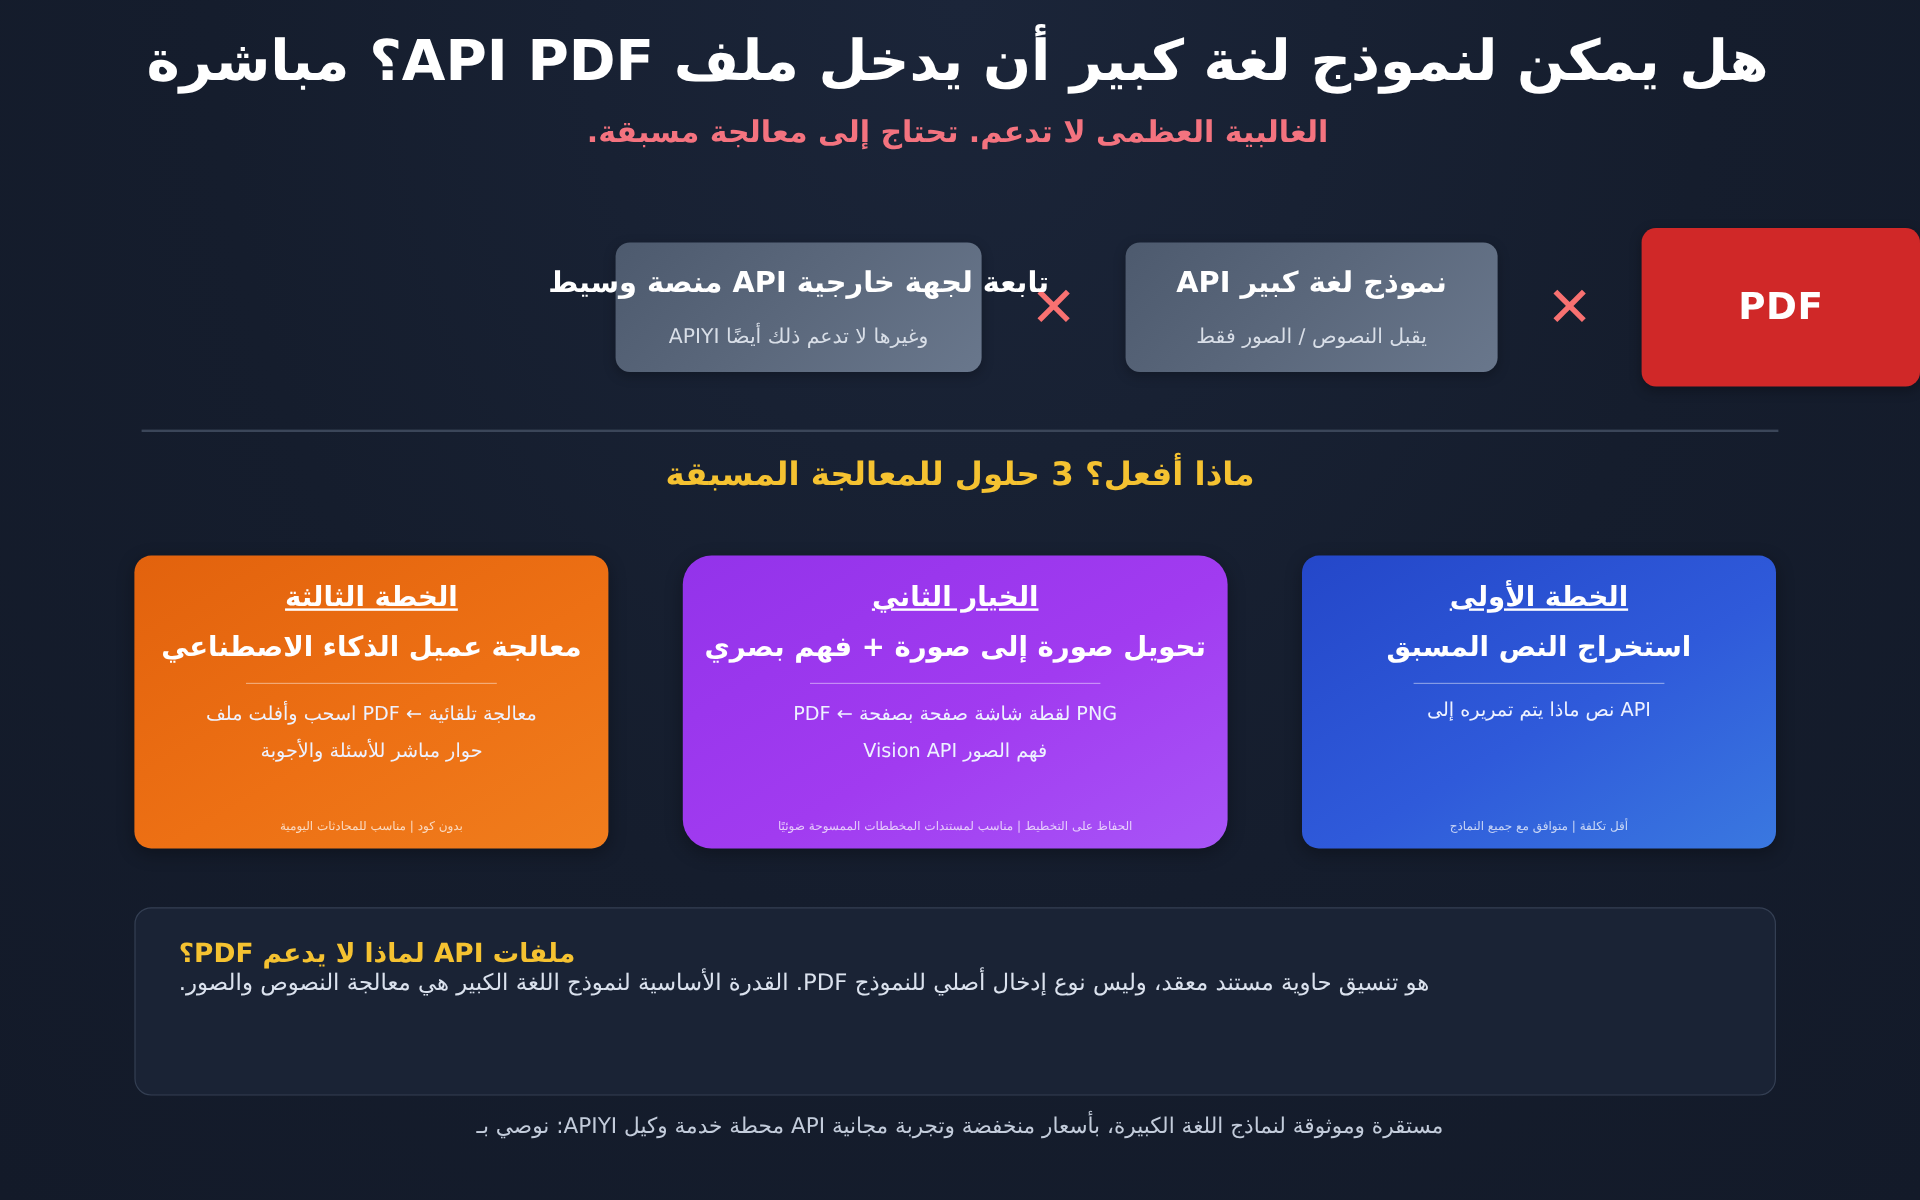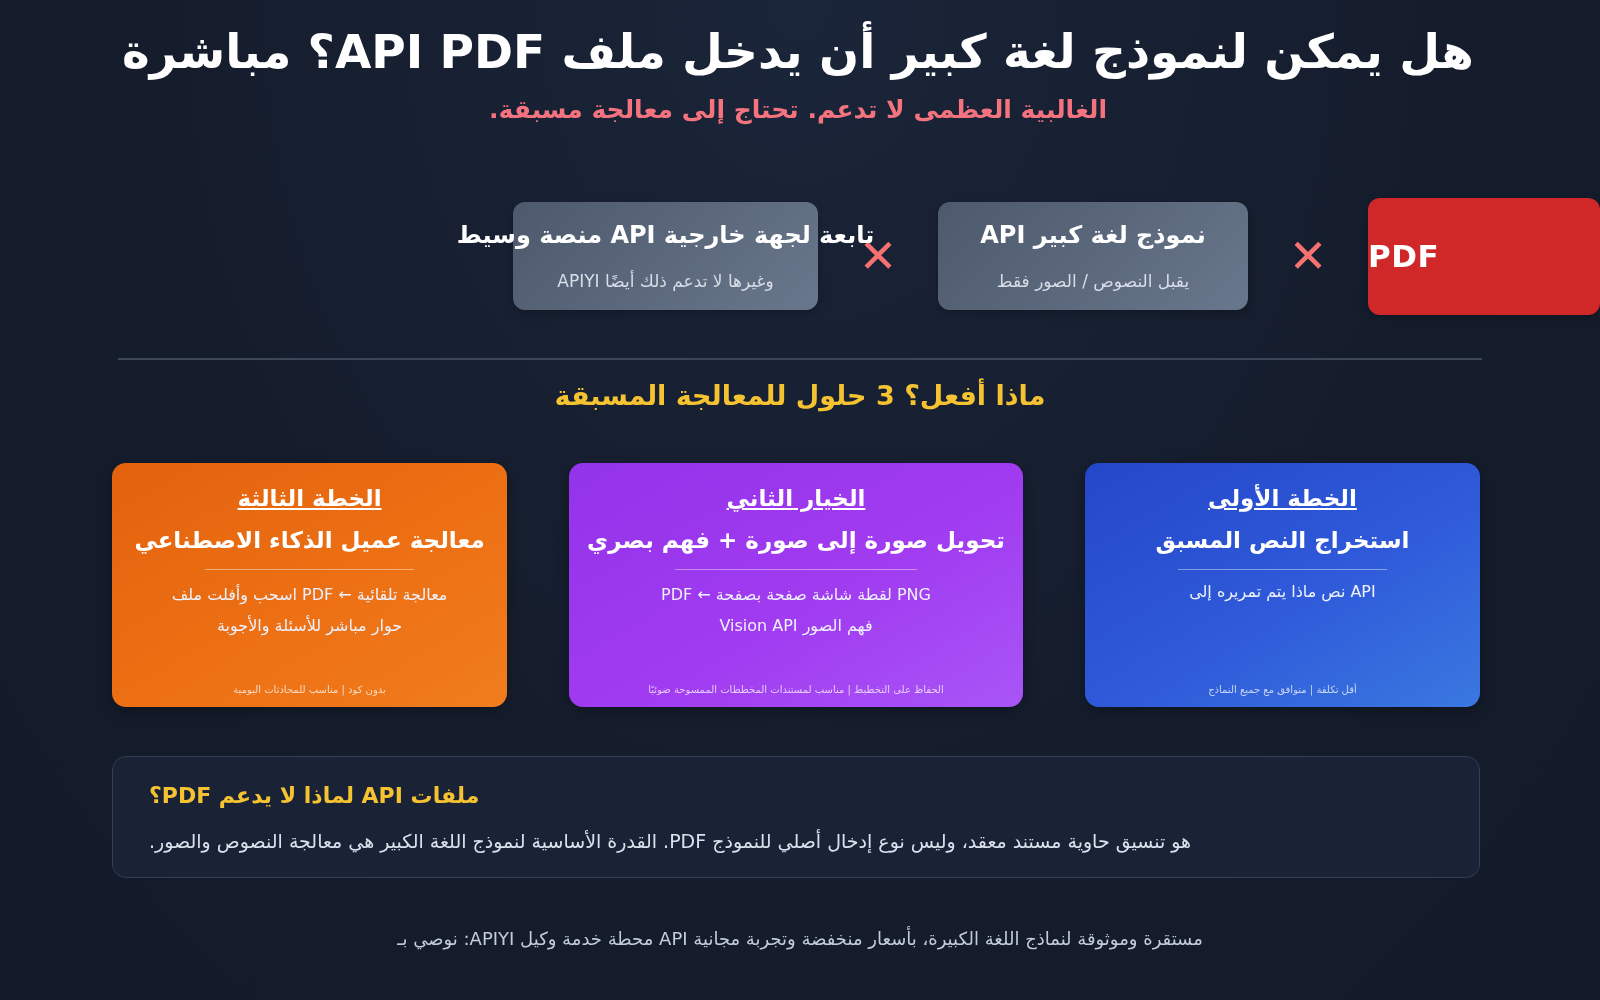--- a/index.html
+++ b/index.html
@@ -58,26 +58,26 @@
   .flow-inner {
     display: flex;
     flex-direction: row;
     align-items: center;
     height: 112px;
     padding-left: 160px;
     box-sizing: border-box;
   }
   .pdf-chip {
     width: 232px;
-    height: 117px;
+    height: 132px;
     border-radius: 12px;
     background: #d02828;
     display: flex;
     align-items: center;
-    justify-content: flex-end;
+    justify-content: center;
     flex: none;
     box-shadow: 0 3px 10px rgba(0,0,0,.28);
   }
   .pdf-chip span {
     font-size: 31px;
     font-weight: 700;
     color: #ffffff;
     letter-spacing: 0.5px;
   }
   .xmark {
@@ -157,21 +157,21 @@
   .sol {
     flex: 1 1 0;
     border-radius: 14px;
     padding: 22px 18px 0 18px;
     box-sizing: border-box;
     text-align: center;
     position: relative;
     box-shadow: 0 4px 14px rgba(0,0,0,.3);
   }
   .sol.blue   { background: linear-gradient(150deg, #2447c9 0%, #2f5ada 55%, #3a78e0 100%); }
-  .sol.purple { background: linear-gradient(150deg, #9333ea 0%, #a13bf0 55%, #a855f7 100%); }
+  .sol.purple { background: linear-gradient(150deg, #9333ea 0%, #a13bf0 55%, #a855f7 100%); border-radius: 24px; }
   .sol.orange { background: linear-gradient(150deg, #e2620d 0%, #ed7014 55%, #f07d1d 100%); }
 
   .sol-badge {
     font-size: 23px;
     font-weight: 700;
     color: #ffffff;
     direction: rtl;
     white-space: nowrap;
     text-decoration: underline;
   }
@@ -207,39 +207,38 @@
     direction: rtl;
     white-space: nowrap;
   }
 
   
   .note {
     position: absolute;
     top: 756px;
     left: 112px;
     width: 1368px;
-    height: 122px;
+    height: 157px;
     border: 1px solid #343f53;
     border-radius: 14px;
     background: #1a2335;
     box-sizing: border-box;
     padding: 26px 36px 0 36px;
     direction: rtl;
     text-align: right;
   }
   .note-title {
     font-size: 22px;
     font-weight: 700;
     color: #f5c231;
     direction: rtl;
     display: block;
     text-align: left;
   }
   .note-body {
-    margin-top: 22px;
     font-size: 19px;
     color: #dbe2ee;
     direction: rtl;
     display: block;
     text-align: left;
   }
 
   
   .footer {
     position: absolute;

